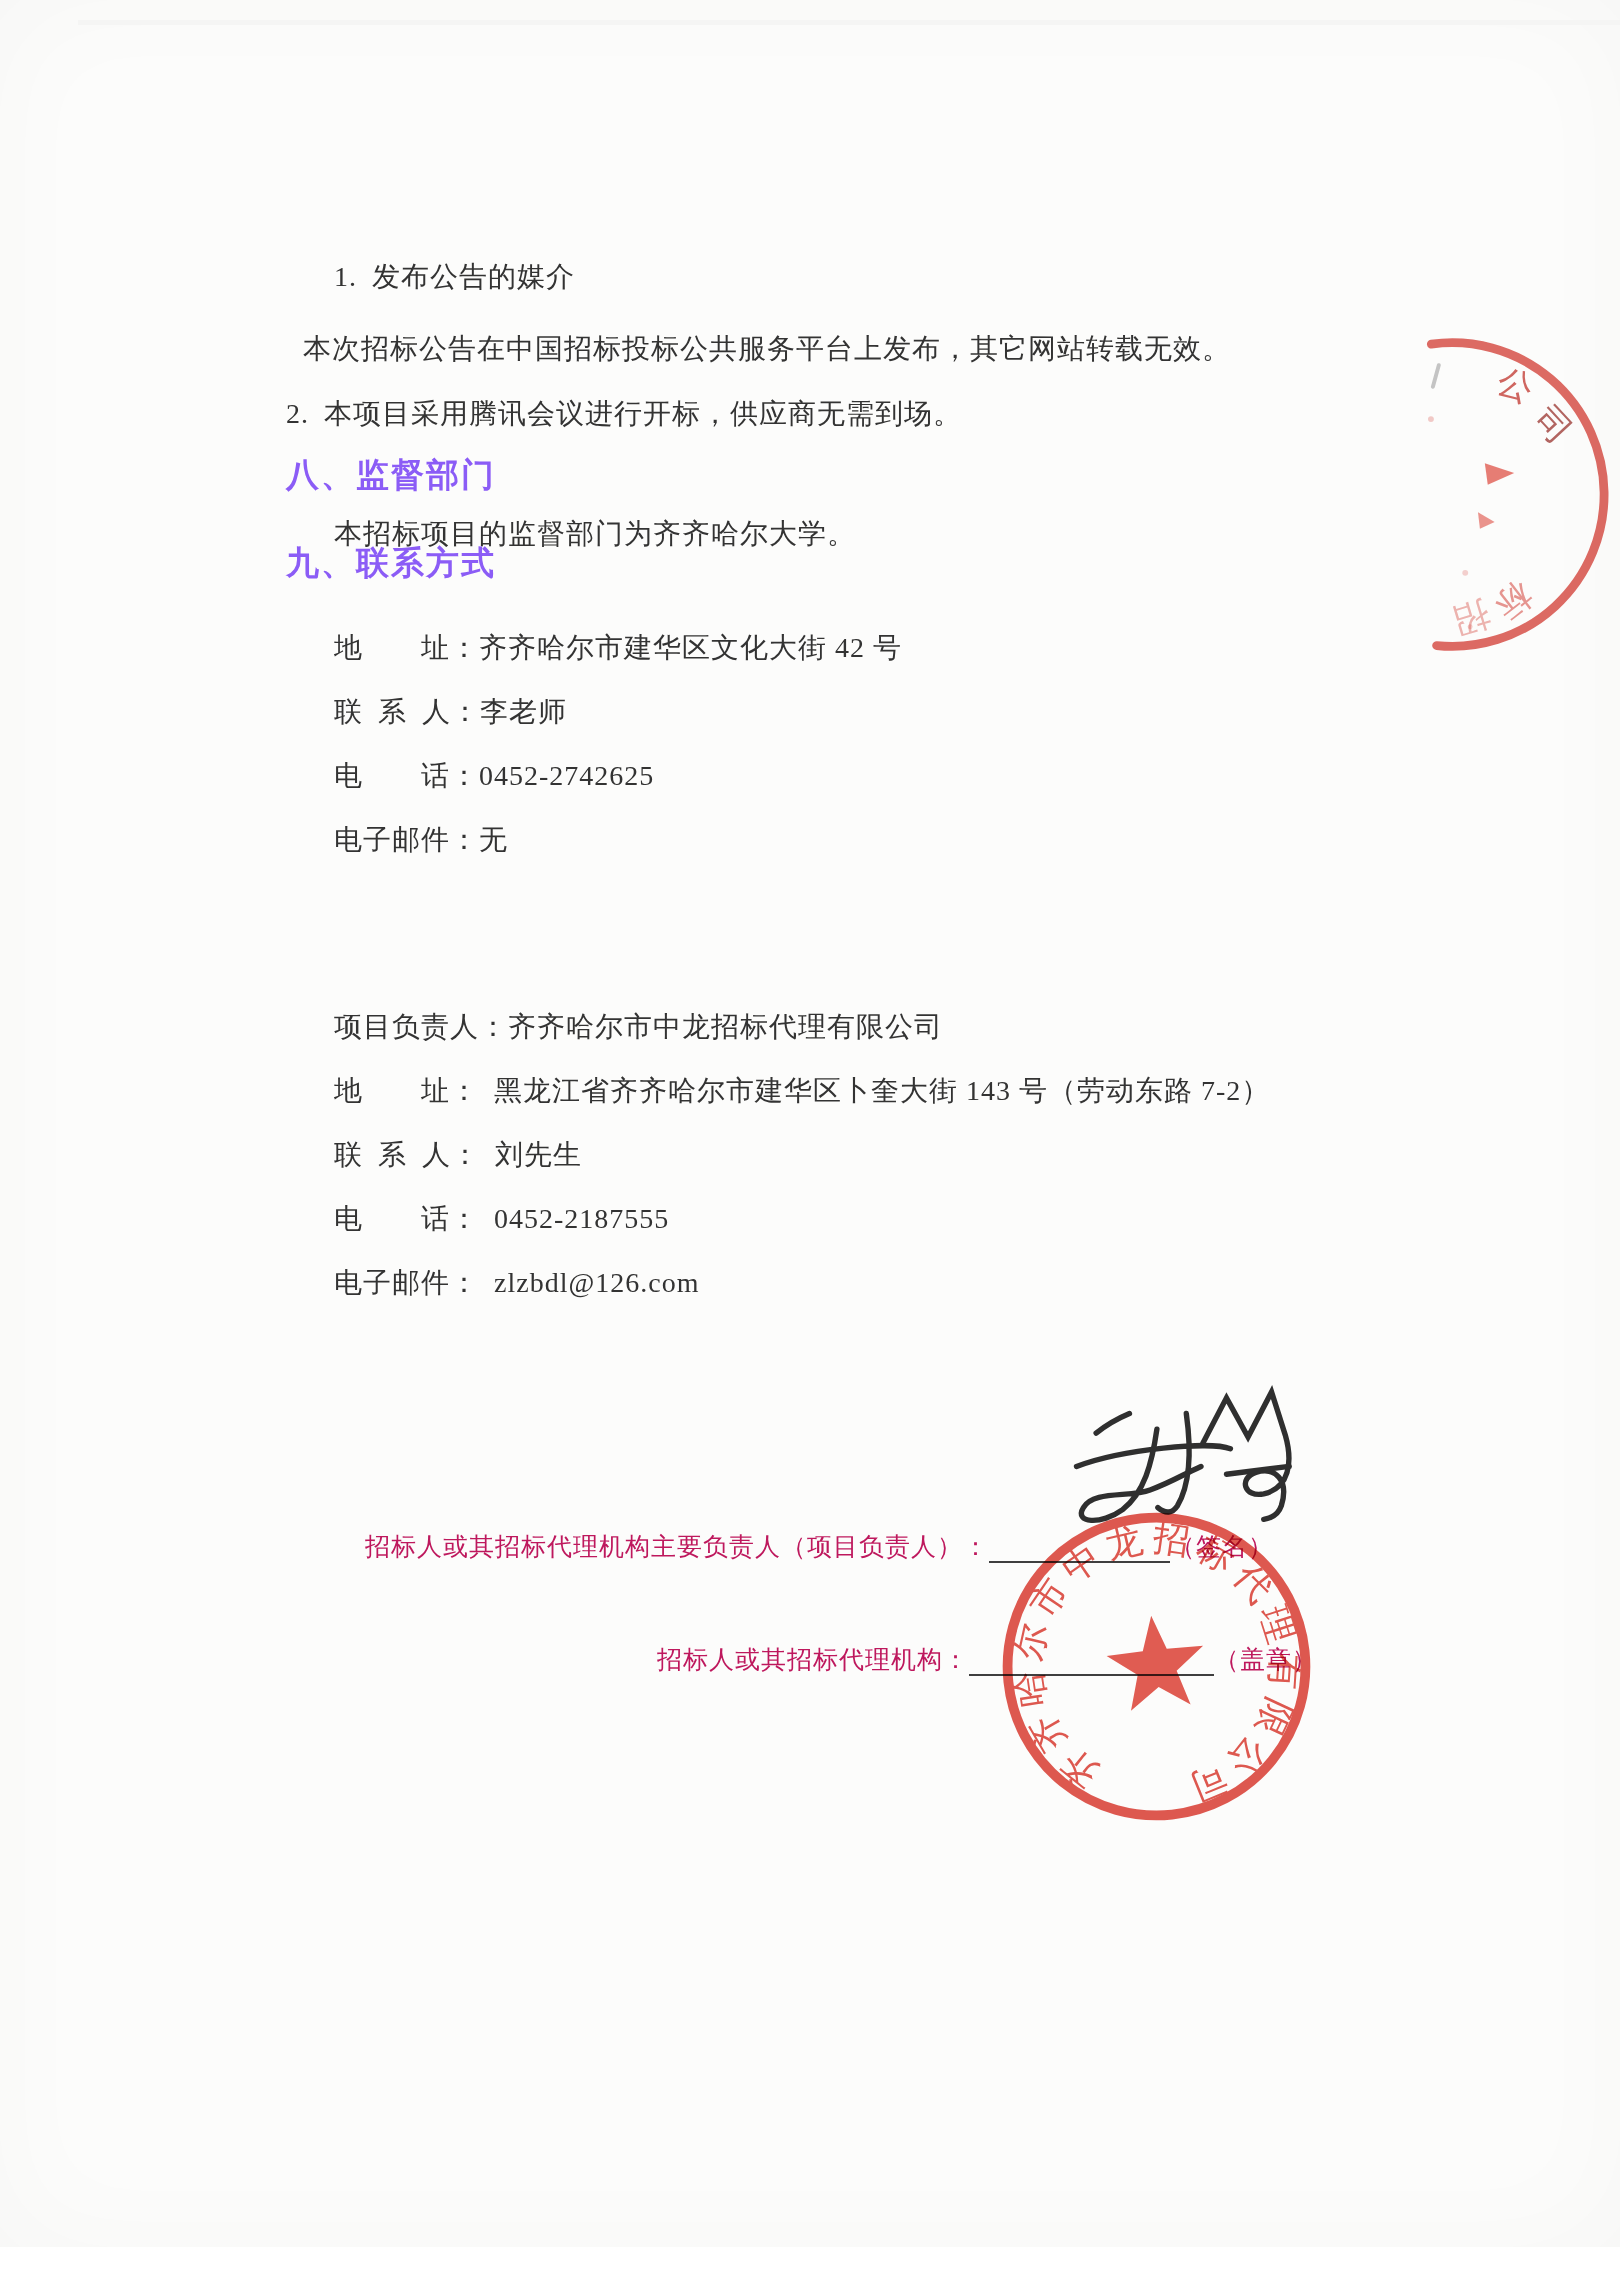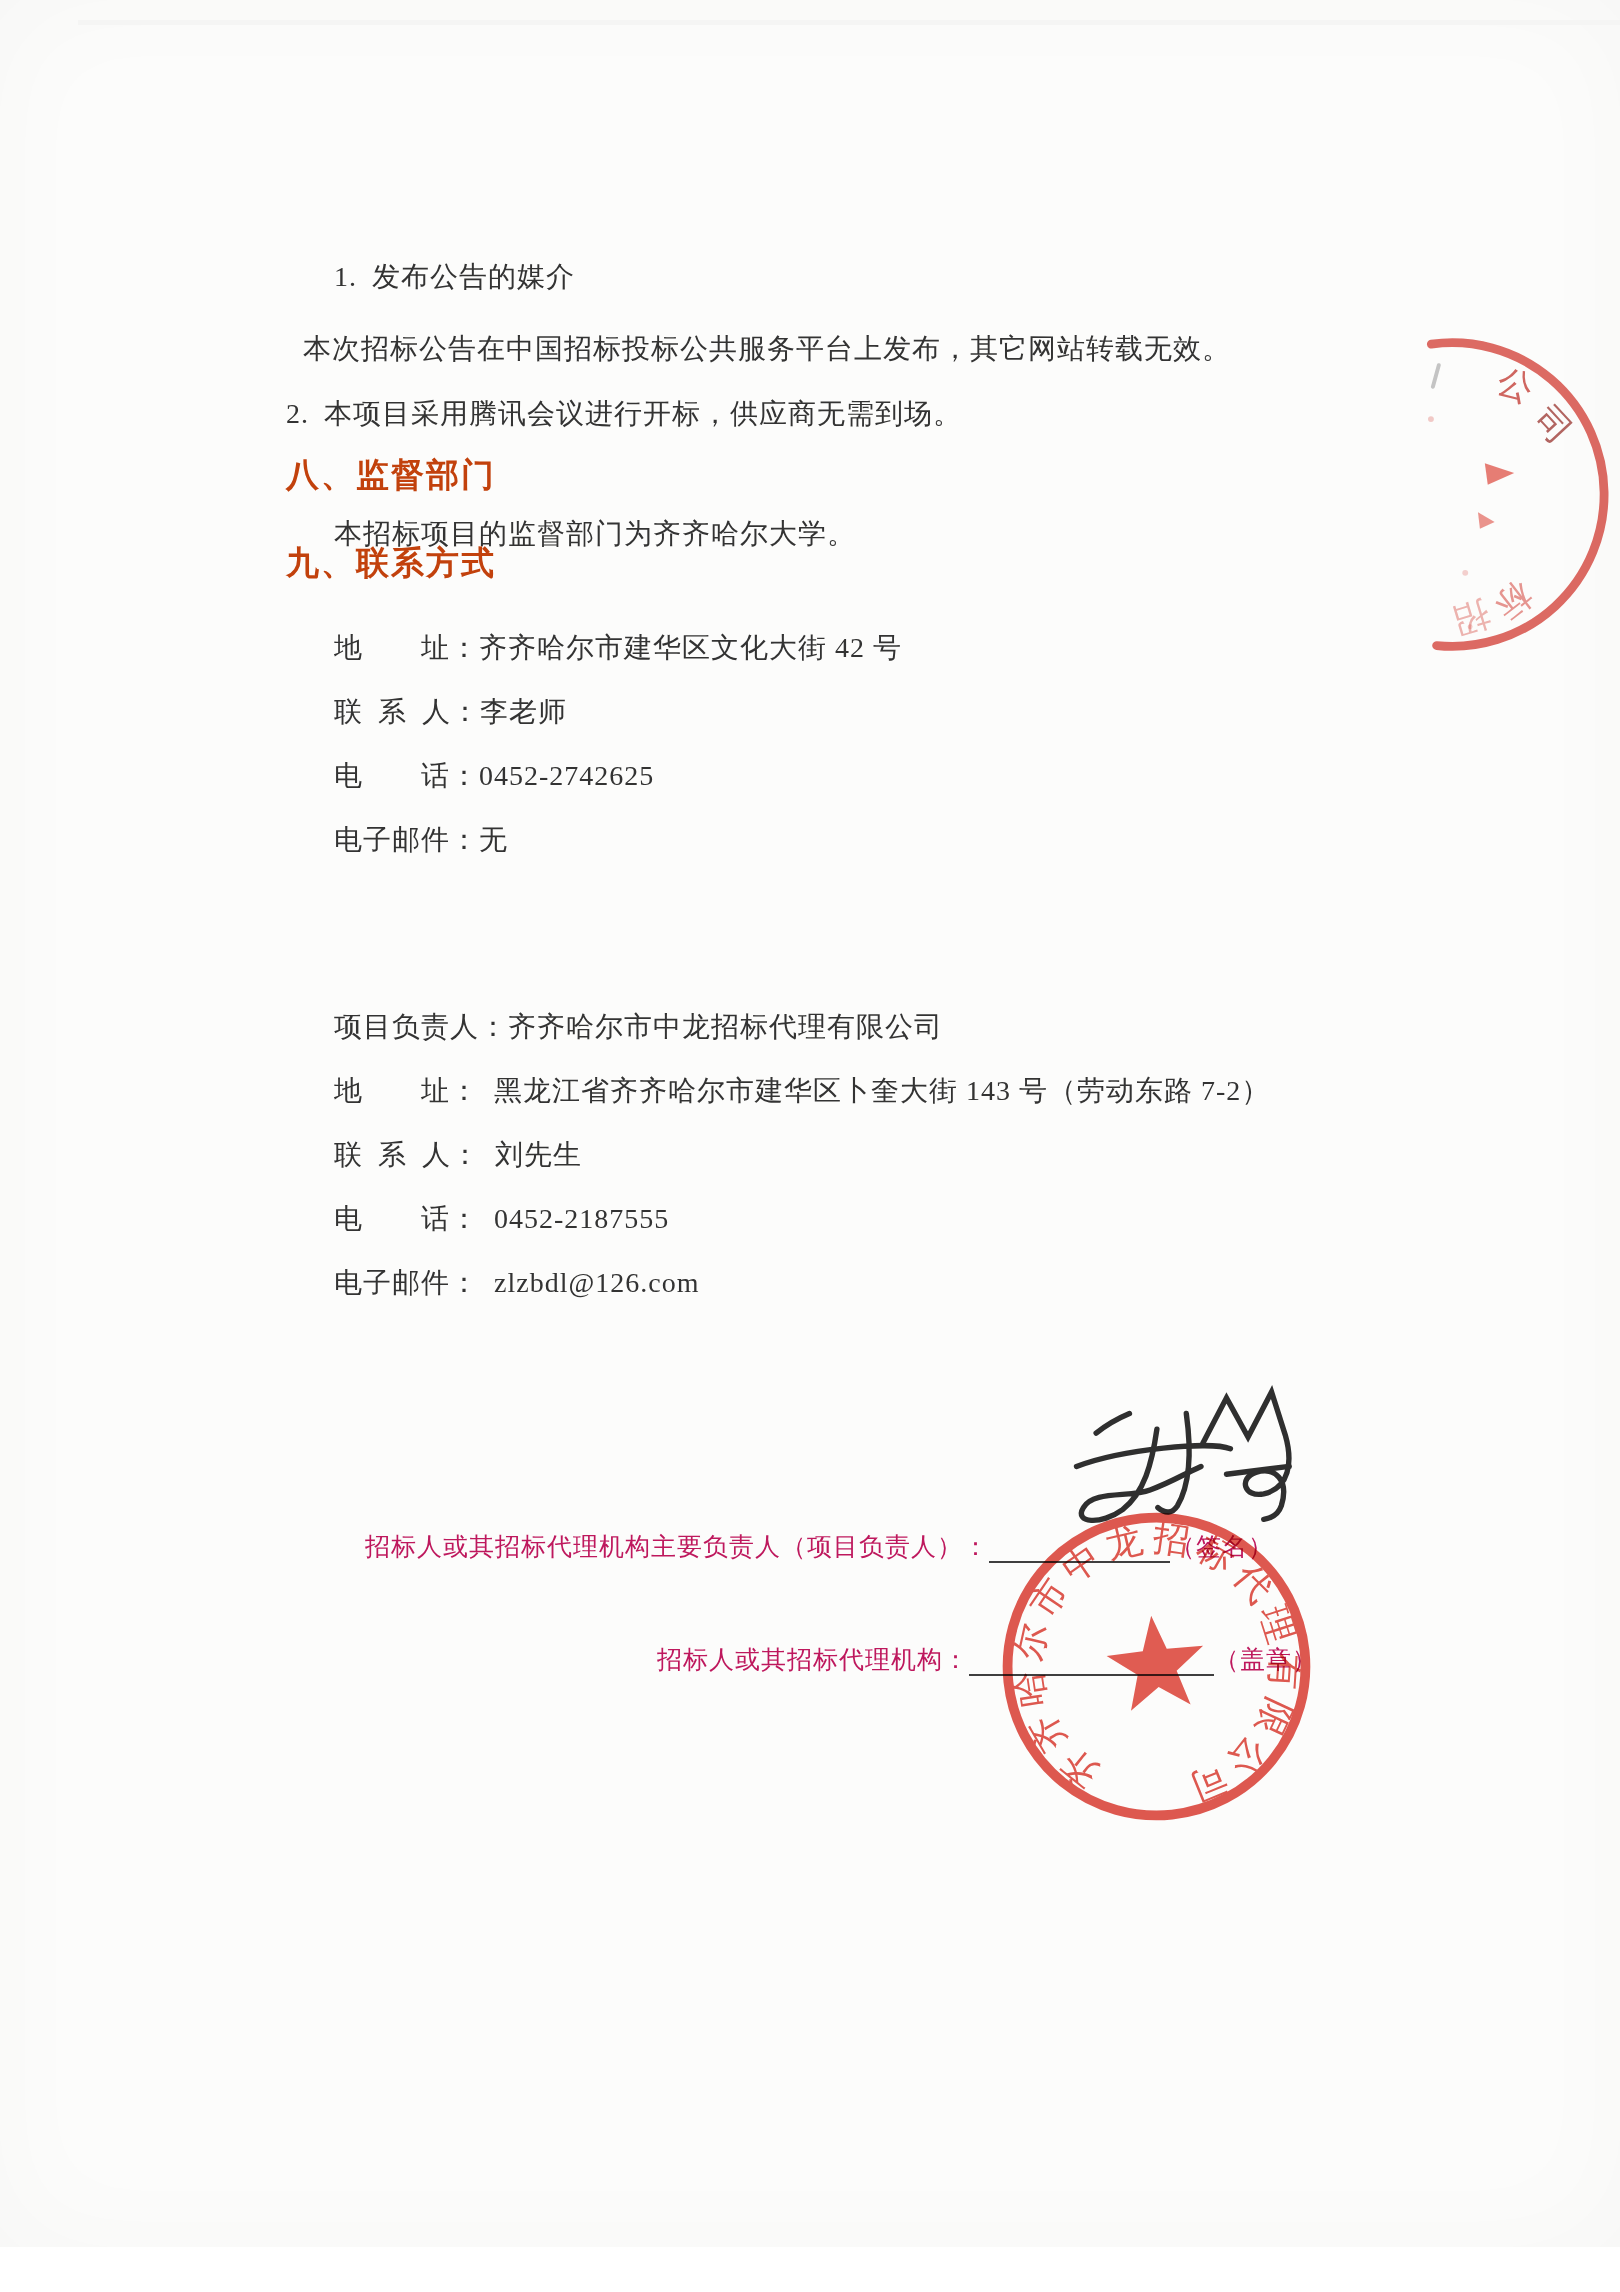--- a/index.html
+++ b/index.html
@@ -1,21 +1,21 @@
 <!DOCTYPE html>
 <html><head>
 <meta charset="utf-8">
 <style>
   html,body{margin:0;padding:0;}
   body{width:1620px;height:2293px;background:#ffffff;font-family:"Liberation Serif",serif;}
   .page{position:relative;width:1620px;height:2247px;background:#fcfcfb;overflow:hidden;
         box-shadow:inset 0 0 118px rgba(0,0,0,0.025);}
   .band{position:absolute;top:19.6px;left:78px;right:0;height:5.9px;background:#f5f5f4;}
   .t{position:absolute;color:#333;font-size:28px;line-height:1.15;letter-spacing:1px;white-space:pre;}
-  .h{position:absolute;color:#c2410c;font-size:33px;font-weight:bold;
+  .h{position:absolute;color:#8b5cf6;font-size:33px;font-weight:bold;
      font-family:"Liberation Sans",sans-serif;letter-spacing:2px;white-space:pre;}
   .rows{position:absolute;left:334px;color:#333;font-size:28px;letter-spacing:1px;}
   .row{line-height:64px;white-space:pre;}
   .sig-line{position:absolute;color:#be185d;font-size:25px;white-space:pre;letter-spacing:1px;text-align:right;}
   .blank{display:inline-block;height:29px;border-bottom:2.9px solid #3f3f3f;vertical-align:bottom;}
   .w185{width:181px;} .w250{width:245px;}
   .seal{position:absolute;mix-blend-mode:multiply;}
   .seal-arc-text{font-family:"Liberation Sans",sans-serif;font-size:37px;letter-spacing:7px;}
   .frag-char{font-family:"Liberation Sans",sans-serif;font-size:36px;}
   svg text{user-select:none;}

